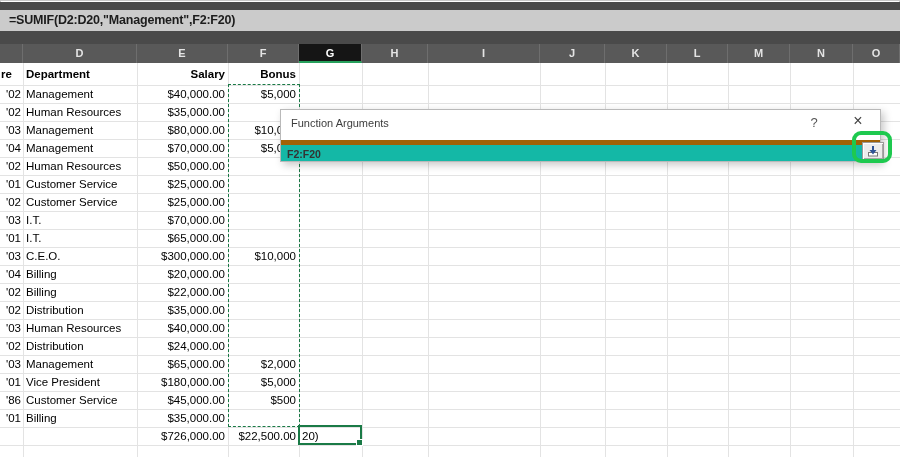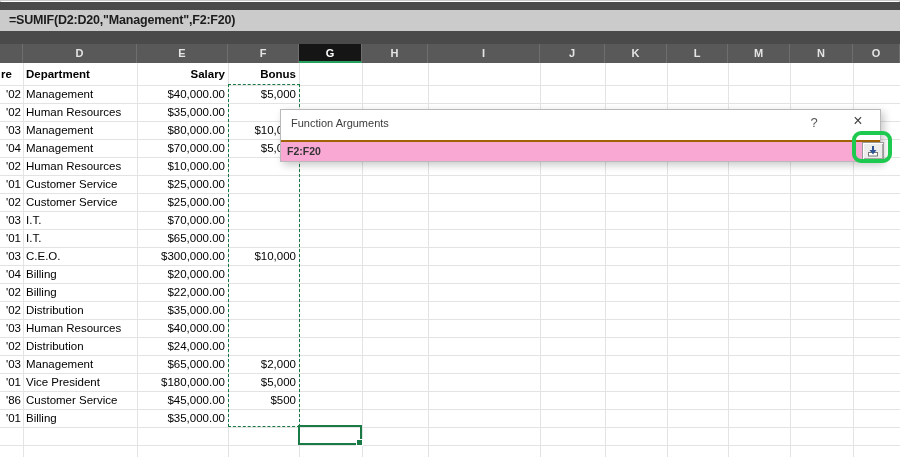--- a/index.html
+++ b/index.html
@@ -44,21 +44,21 @@
   #fill-handle{position:absolute;right:-3px;bottom:-3px;width:5px;height:5px;background:#1a7a46;border:1px solid #fff;}
 
   
   #dialog{position:absolute;left:280px;top:109px;width:601px;height:53px;background:#fff;
     border:1px solid #b9b9b9;box-shadow:3px 3px 8px rgba(0,0,0,.22);z-index:6;box-sizing:border-box;}
   #dialog-title{position:absolute;left:10px;top:7px;font-size:11px;color:#3d3d3d;}
   #dialog-help{position:absolute;left:524px;top:5px;width:18px;height:18px;text-align:center;
     font-size:13px;color:#555;cursor:default;}
   #dialog-close{position:absolute;left:566px;top:2px;width:22px;height:22px;text-align:center;
     font-size:16px;color:#444;cursor:default;}
-  #dialog-input-row{position:absolute;left:0;right:0;top:30px;bottom:0;border-top:2px solid #a16207;background:#f9a8d4;}
+  #dialog-input-row{position:absolute;left:0;right:0;top:30px;bottom:0;border-top:5px solid #a16207;background:#14b8a6;}
   #dialog-input-text{position:absolute;left:6px;top:3px;font-size:10.5px;font-weight:700;color:#333;}
   #collapse-btn{position:absolute;left:581px;top:32px;width:22px;height:18px;background:#ececec;
     border:1px solid #999;box-shadow:inset 1px 1px 0 #fdfdfd,inset -1px -1px 0 #a8a8a8;
     display:flex;align-items:center;justify-content:center;box-sizing:border-box;z-index:7;}
   #green-highlight{position:absolute;left:571px;top:21px;width:40px;height:32px;box-sizing:border-box;
     border:4px solid #1ec94f;border-radius:9px;z-index:8;pointer-events:none;}
 </style>
 </head>
 <body>
 
@@ -149,21 +149,21 @@
       </div>
       <div class="row" style="top: 76px;">
         <span class="cell cC">'04</span>
         <span class="cell cD">Management</span>
         <span class="cell cE">$70,000.00</span>
         <span class="cell cF">$5,000</span>
       </div>
       <div class="row" style="top: 94px;">
         <span class="cell cC">'02</span>
         <span class="cell cD">Human Resources</span>
-        <span class="cell cE">$10,000.00</span>
+        <span class="cell cE">$50,000.00</span>
       </div>
       <div class="row" style="top: 112px;">
         <span class="cell cC">'01</span>
         <span class="cell cD">Customer Service</span>
         <span class="cell cE">$25,000.00</span>
       </div>
       <div class="row" style="top: 130px;">
         <span class="cell cC">'02</span>
         <span class="cell cD">Customer Service</span>
         <span class="cell cE">$25,000.00</span>
@@ -224,20 +224,25 @@
       <div class="row" style="top: 328px;">
         <span class="cell cC">'86</span>
         <span class="cell cD">Customer Service</span>
         <span class="cell cE">$45,000.00</span>
         <span class="cell cF">$500</span>
       </div>
       <div class="row" style="top: 346px;">
         <span class="cell cC">'01</span>
         <span class="cell cD">Billing</span>
         <span class="cell cE">$35,000.00</span>
+      </div>
+      <div class="row" style="top: 364px;">
+        <span class="cell cE">$726,000.00</span>
+        <span class="cell cF">$22,500.00</span>
+        <span class="cell cG">20)</span>
       </div>
     </div>
 
   <div id="ants" style="border-color: rgb(26, 122, 70);"></div>
 
   <div id="active-cell" style="border-color: rgb(26, 122, 70);">
     <div id="fill-handle" style="background: rgb(26, 122, 70);"></div>
   </div>
 
   <div id="dialog">

